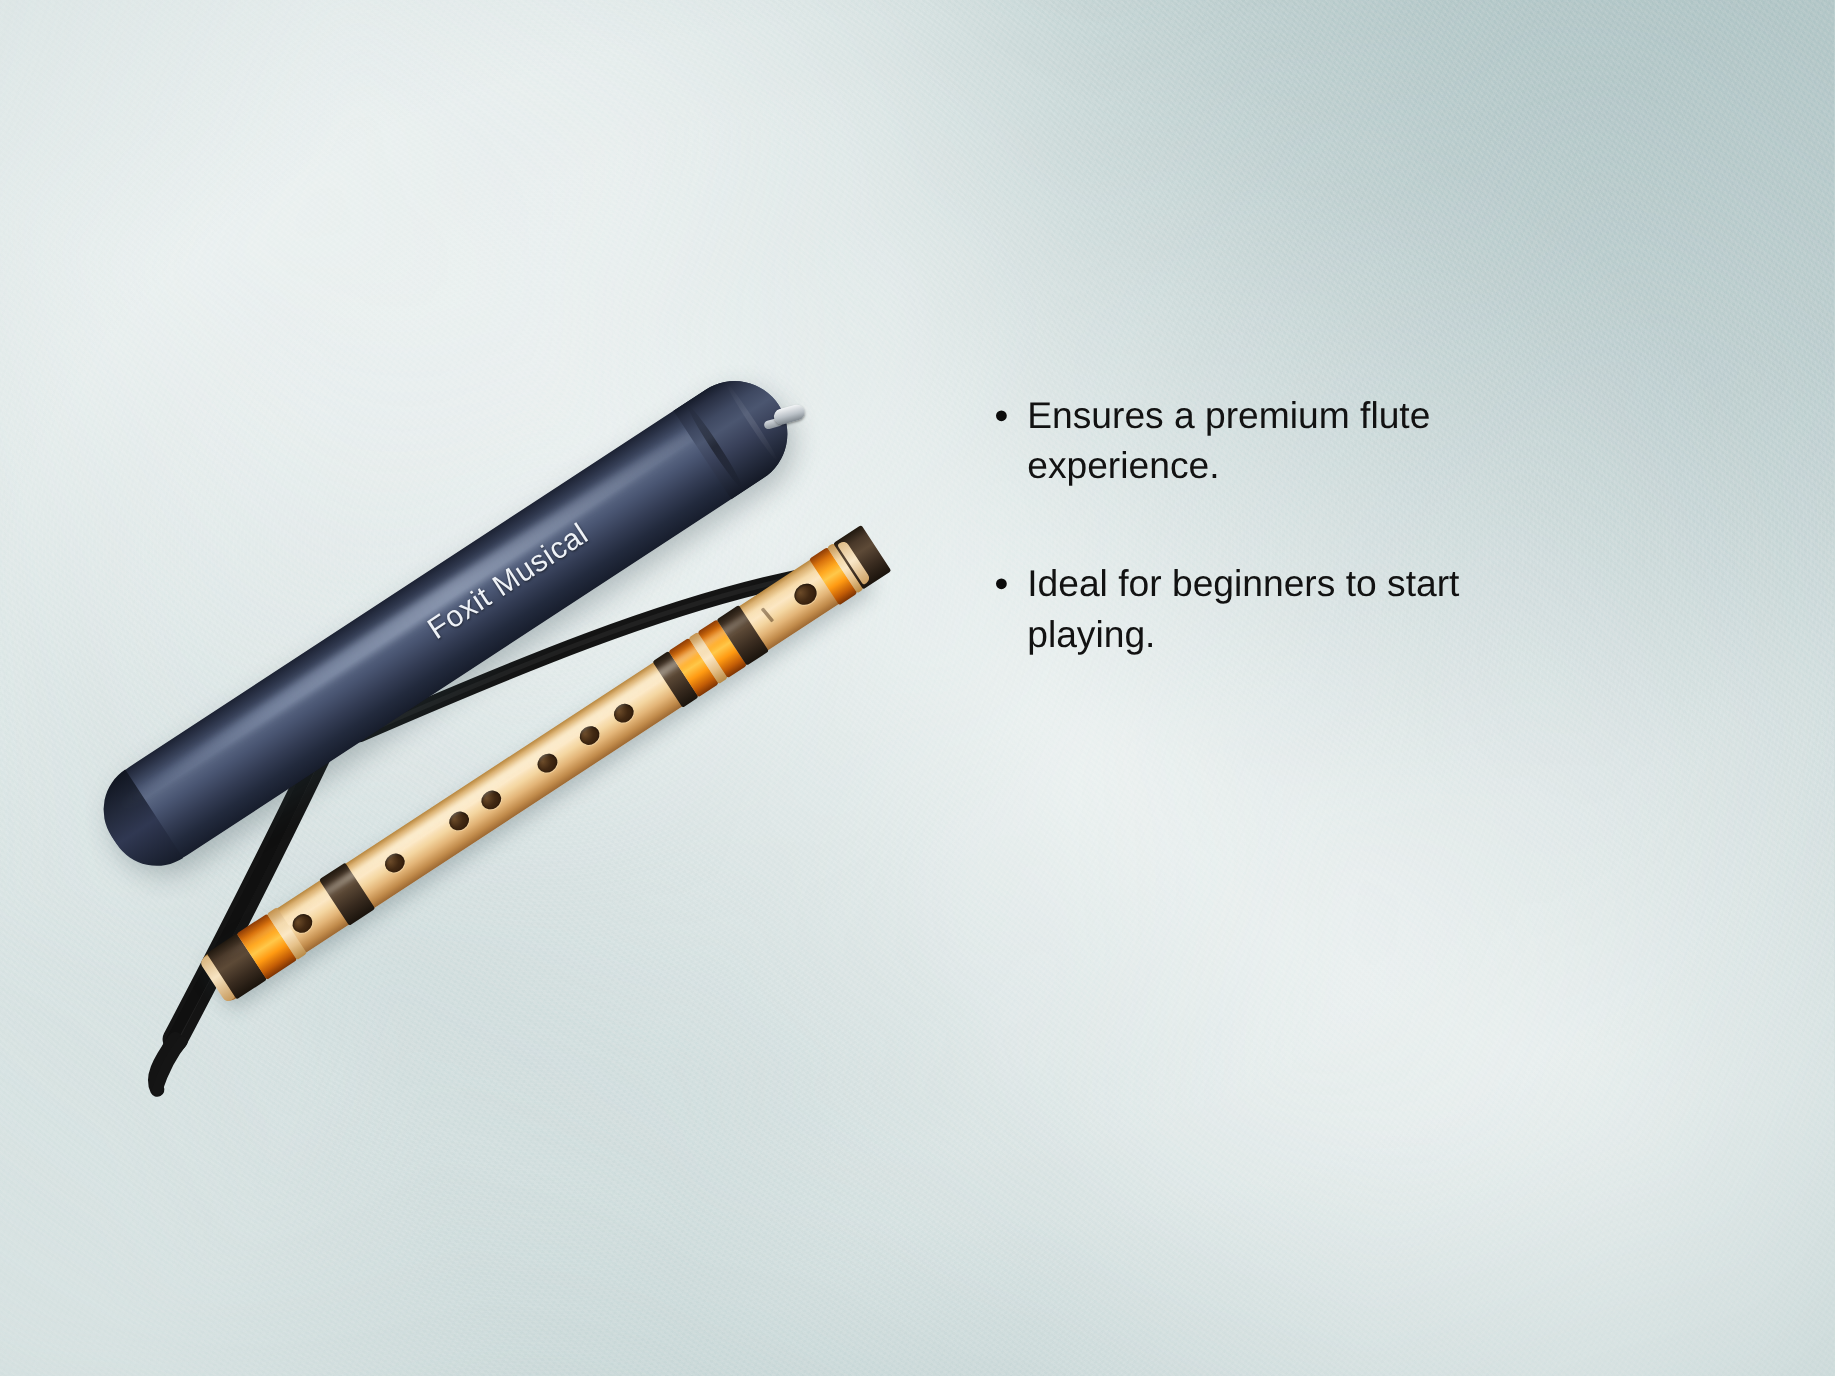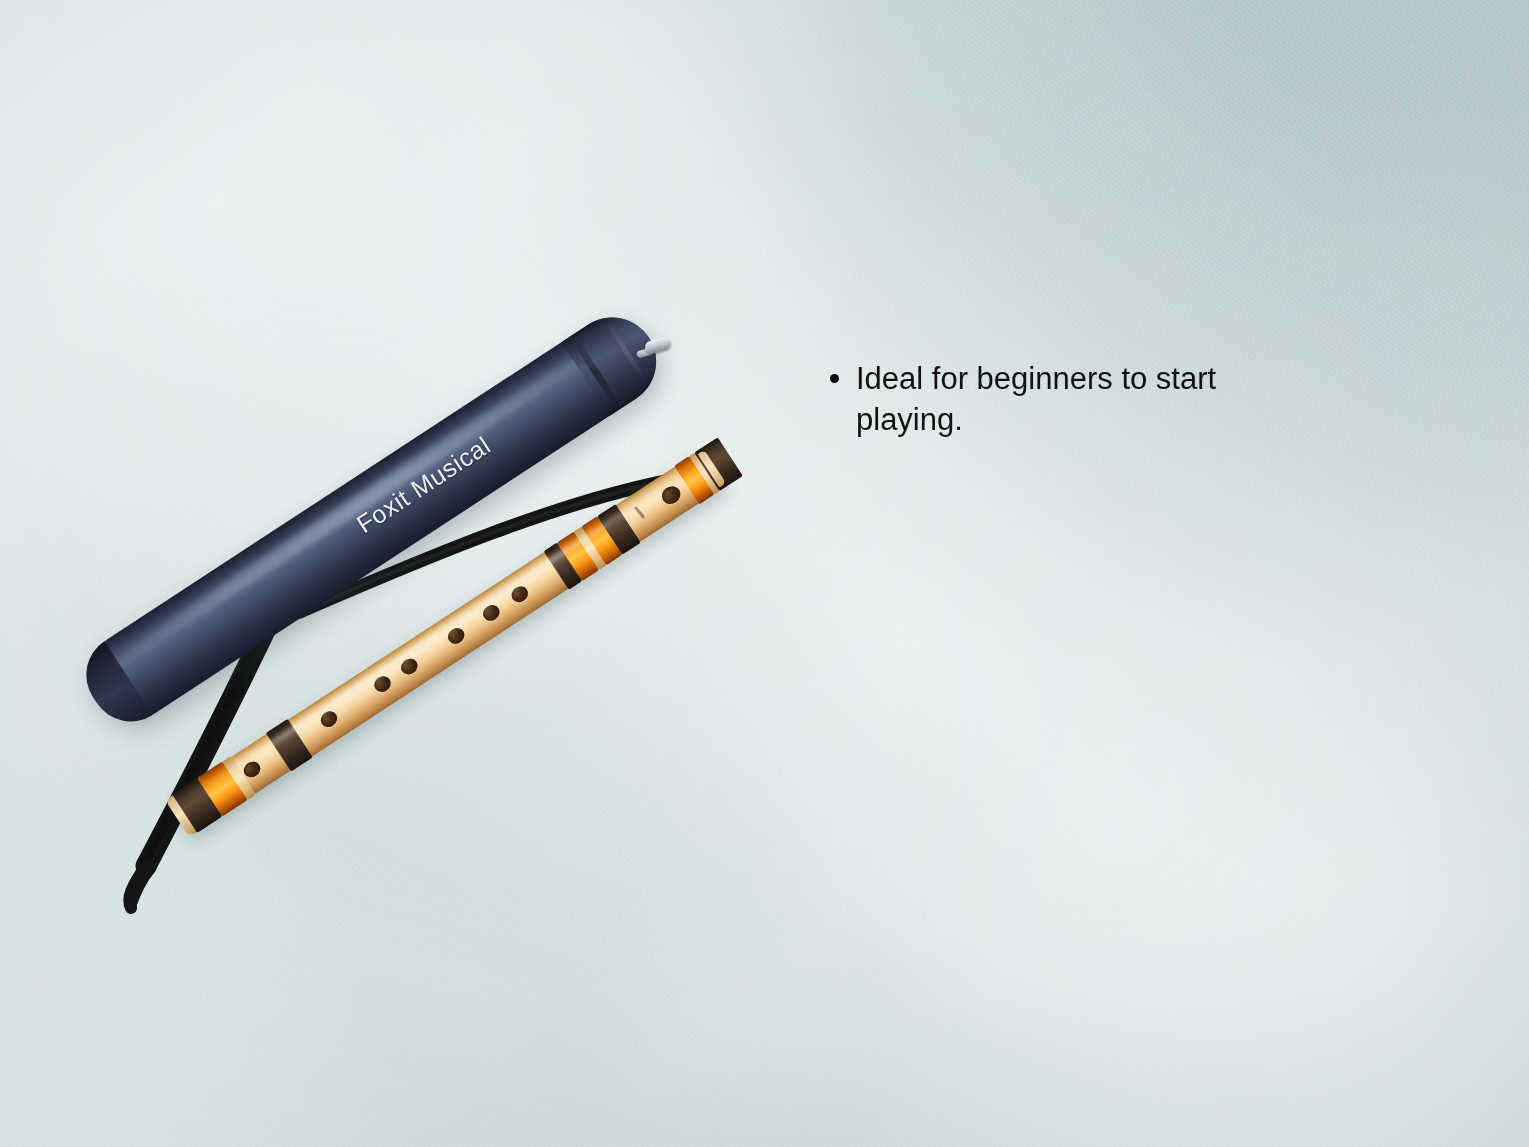--- a/index.html
+++ b/index.html
@@ -402,18 +402,22 @@
       <div class="flute-tip"></div>
       <div class="flute-gloss"></div>
     </div>
   </div>
 
   <div id="text-col">
 
     <ul class="bullet-list">
       <li class="bullet-item">
         <span class="bullet-dot"></span>
+        <span>Ensures a premium flute experience.</span>
+      </li>
+      <li class="bullet-item">
+        <span class="bullet-dot"></span>
         <span>Ideal for beginners to start playing.</span>
       </li>
     </ul>
   </div>
 
 </div>
 
 </body></html>

